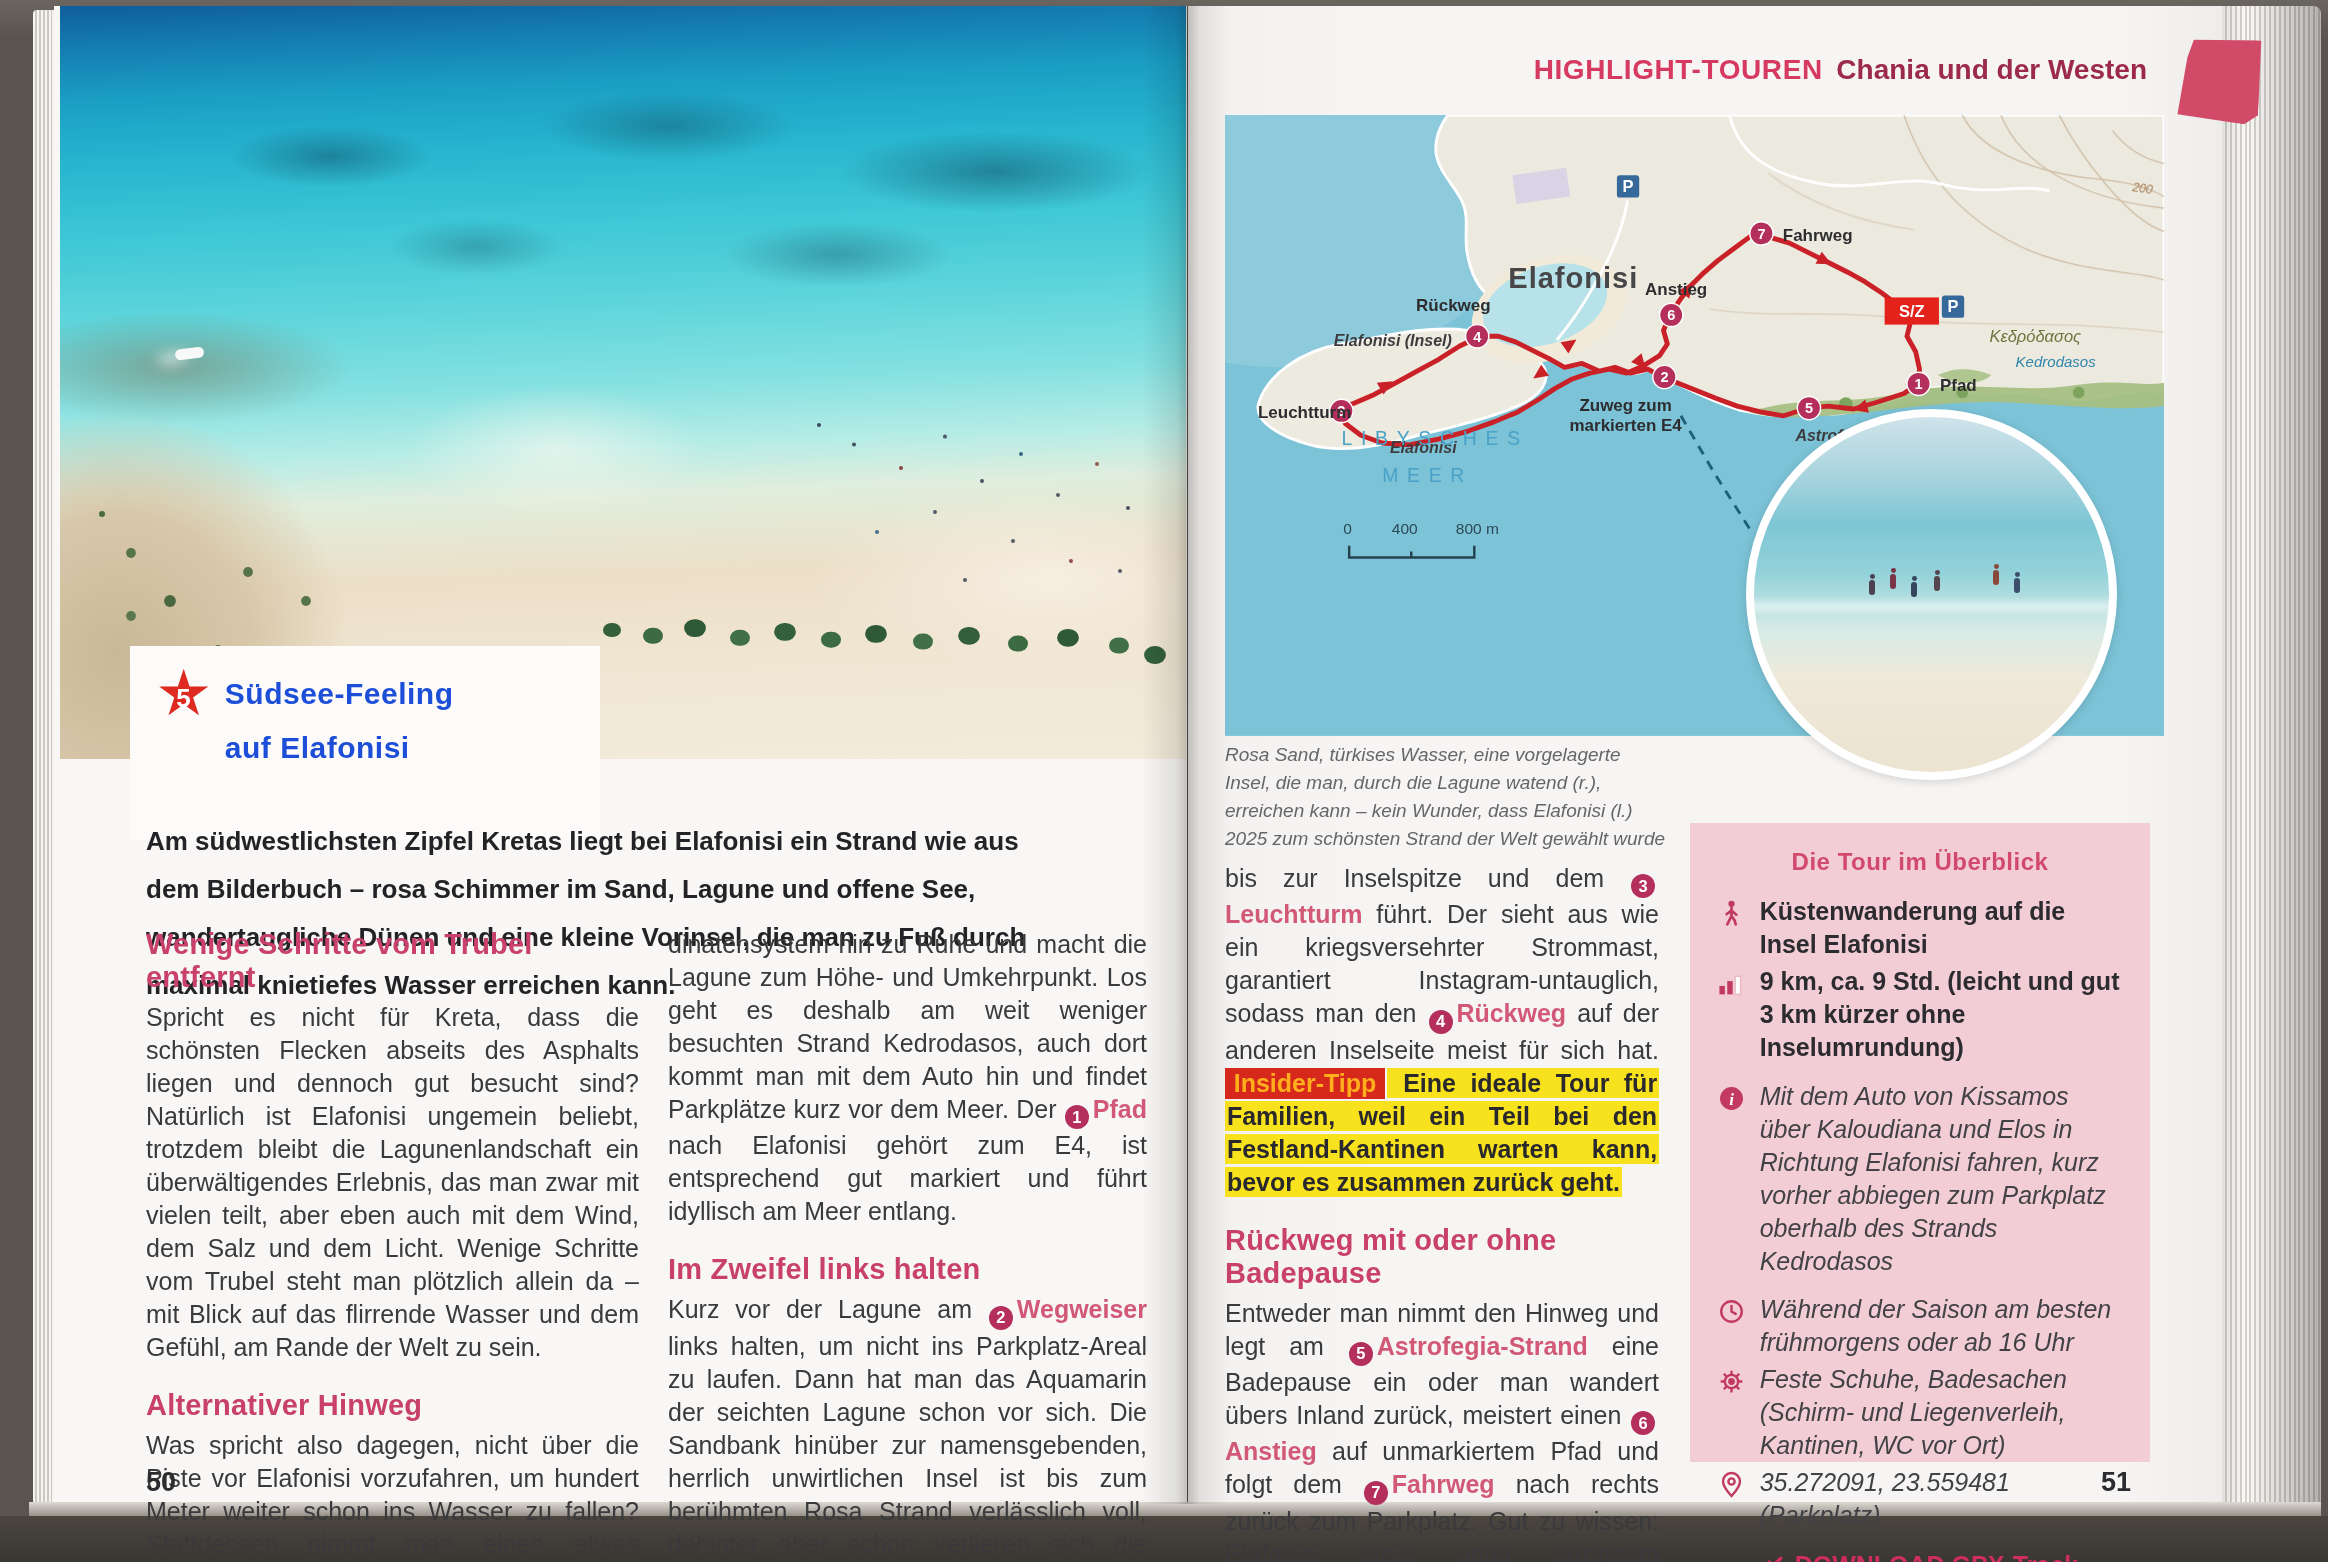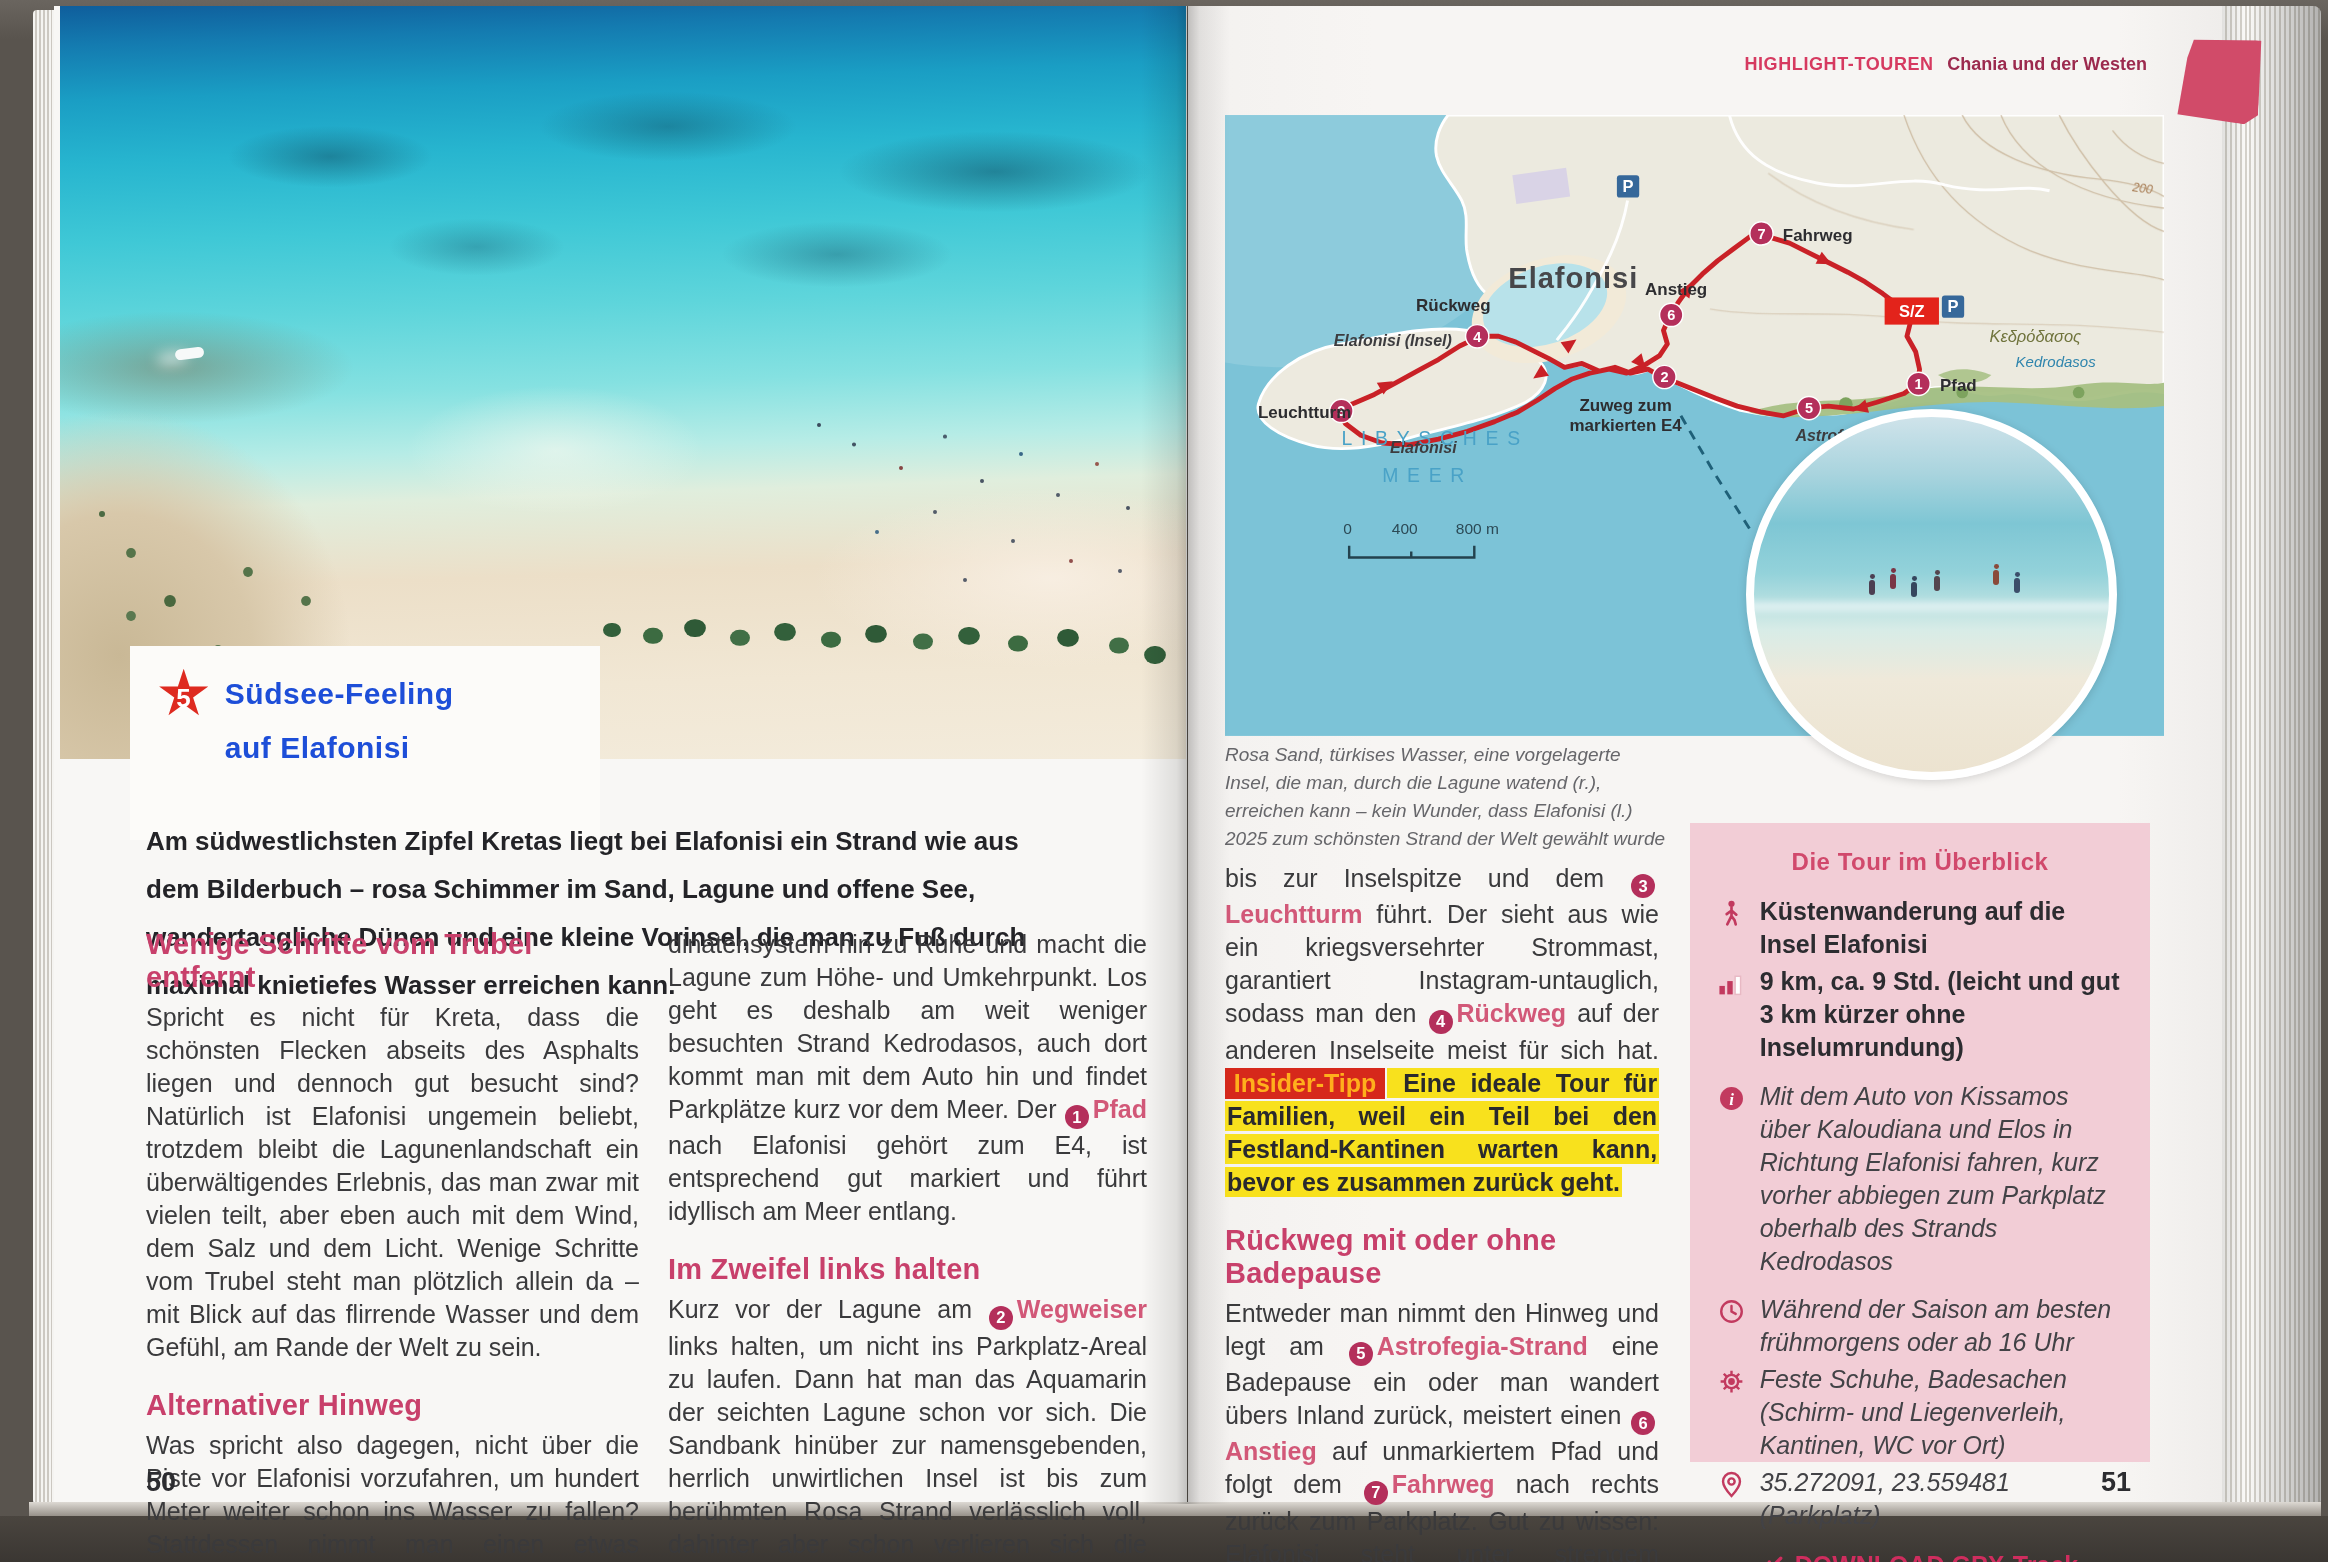--- a/index.html
+++ b/index.html
@@ -59,21 +59,21 @@
   .pagenum{font-size:27px;font-weight:bold;color:#2c2c30;}
   .pn-left{left:146px;top:1467px;}
   .pn-right{left:2082px;top:1467px;width:68px;text-align:center;}
 
   .wp{display:inline-flex;align-items:center;justify-content:center;width:24px;height:24px;border-radius:50%;background:#b42f5b;color:#fff;font-weight:bold;font-size:16.5px;vertical-align:-4.9px;margin:0 3.9px 0 1px;}
   .pink{color:#d25878;font-weight:bold;}
   .hl{background:#f8e11d;font-weight:bold;color:#29292d;box-decoration-break:clone;-webkit-box-decoration-break:clone;padding:1px 1.9px;}
   .tip{background:#d6281b;color:#ffaf1c;font-weight:bold;padding:1px 8.7px 1.9px;margin-right:1.9px;}
 
   
-  .rheader{right:182px;top:54px;white-space:nowrap;font-size:18px;font-weight:bold;}
+  .rheader{right:182px;top:54px;white-space:nowrap;font-size:28px;font-weight:bold;}
   .h-sec{color:#d63a60;letter-spacing:0.6px;margin-right:13.6px;}
   .h-chap{color:#9c2a4e;}
   .marker{left:2179px;top:37px;width:82px;height:85px;background:#d14b69;transform:rotate(5deg);clip-path:polygon(14% 6%,96% 0%,100% 88%,84% 100%,2% 95%,8% 28%);}
 
   
   .map{left:1225px;top:115px;width:939px;height:621px;}
   .mt-big{font:600 30px "Liberation Sans",sans-serif;fill:#47474a;letter-spacing:1px;}
   .mt-bold{font:bold 17.5px "Liberation Sans",sans-serif;fill:#2d2d30;}
   .mt-italic{font:italic bold 16.5px "Liberation Sans",sans-serif;fill:#3c3c3f;}
   .mt-greek{font:italic 17px "Liberation Sans",sans-serif;fill:#70743d;}

